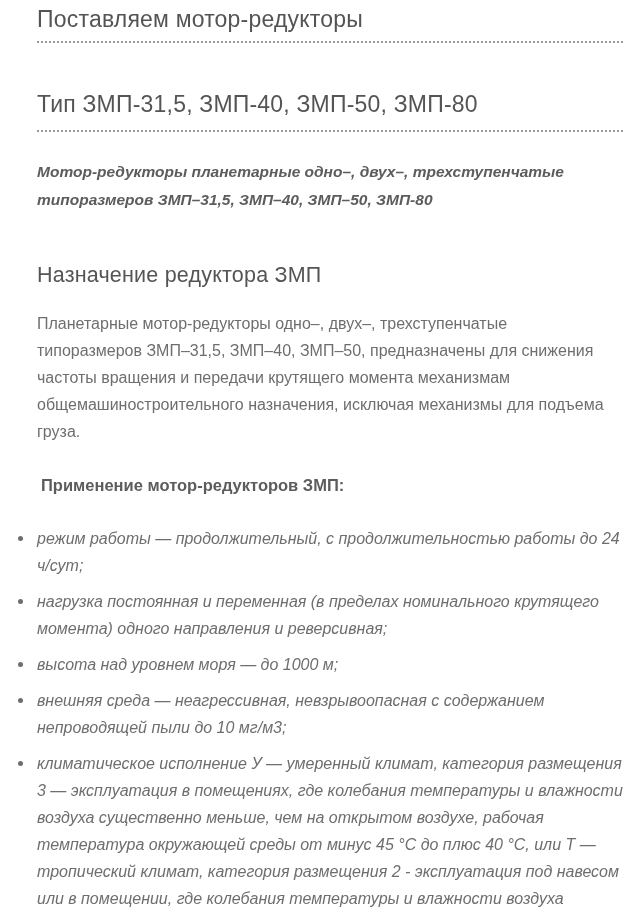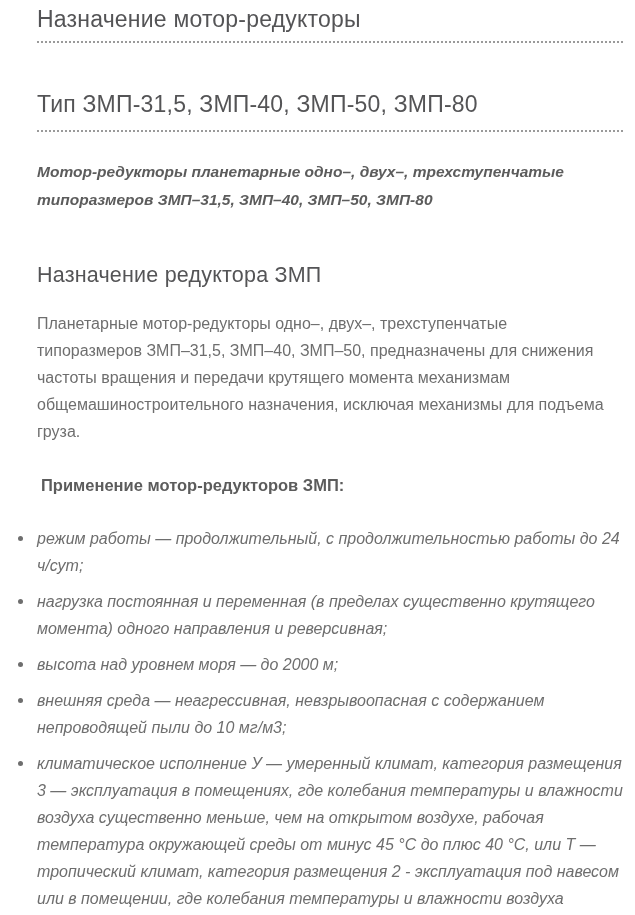--- a/index.html
+++ b/index.html
@@ -87,38 +87,38 @@
     height: 5px;
     border-radius: 50%;
     background: #6e6e6e;
   }
 </style>
 </head>
 <body>
 
 <div class="page">
 
-  <h1 class="h-main">Назначение мотор-редукторы</h1>
+  <h1 class="h-main">Поставляем мотор-редукторы</h1>
   <hr class="rule">
 
   <div class="subtitle-wrap">
     <h1 class="h-main">Тип ЗМП-31,5, ЗМП-40, ЗМП-50, ЗМП-80</h1>
     <hr class="rule rule-2">
   </div>
 
   <p class="lead">Мотор-редукторы планетарные одно–, двух–, трехступенчатые типоразмеров ЗМП–31,5, ЗМП–40, ЗМП–50, ЗМП-80</p>
 
   <h2 class="h-section">Назначение редуктора ЗМП</h2>
 
   <p class="body-p">Планетарные мотор-редукторы одно–, двух–, трехступенчатые типоразмеров ЗМП–31,5, ЗМП–40, ЗМП–50, предназначены для снижения частоты вращения и передачи крутящего момента механизмам общемашиностроительного назначения, исключая механизмы для подъема груза.</p>
 
 
   <p class="app-heading">Применение мотор-редукторов ЗМП:</p>
 
   <ul class="bullet-list">
     <li>режим работы — продолжительный, с продолжительностью работы до 24 ч/сут;</li>
-    <li>нагрузка постоянная и переменная (в пределах существенно крутящего момента) одного направления и реверсивная;</li>
-    <li>высота над уровнем моря — до 2000 м;</li>
+    <li>нагрузка постоянная и переменная (в пределах номинального крутящего момента) одного направления и реверсивная;</li>
+    <li>высота над уровнем моря — до 1000 м;</li>
     <li>внешняя среда — неагрессивная, невзрывоопасная с содержанием непроводящей пыли до 10 мг/м3;</li>
     <li>климатическое исполнение У — умеренный климат, категория размещения 3 — эксплуатация в помещениях, где колебания температуры и влажности воздуха существенно меньше, чем на открытом воздухе, рабочая температура окружающей среды от минус 45 °С до плюс 40 °С, или Т — тропический климат, категория размещения 2 - эксплуатация под навесом или в помещении, где колебания температуры и влажности воздуха несущественно отличаются от колебаний на открытом воздухе, рабочая температура окружающей среды от минус 10 °С до плюс 45 °С.</li>
   </ul>
 
 </div>
 
 </body></html>

